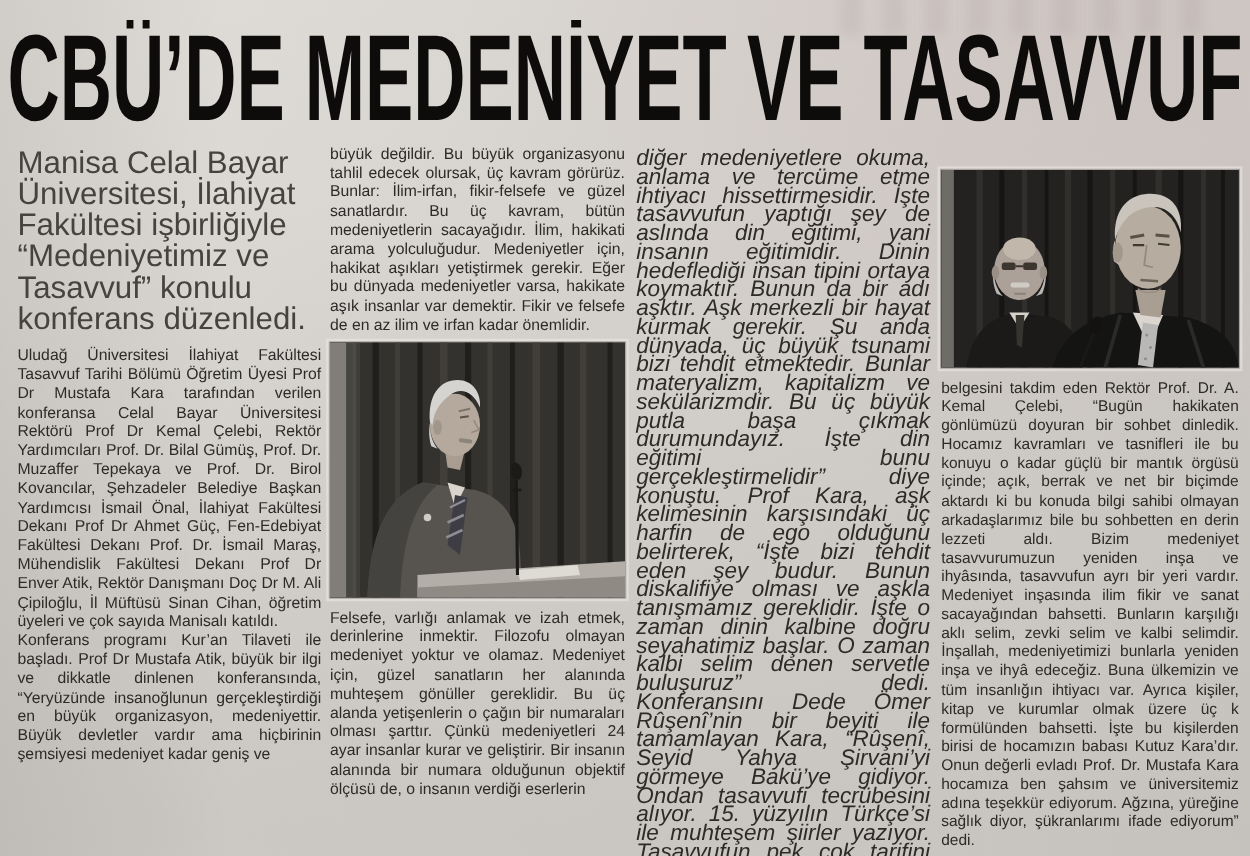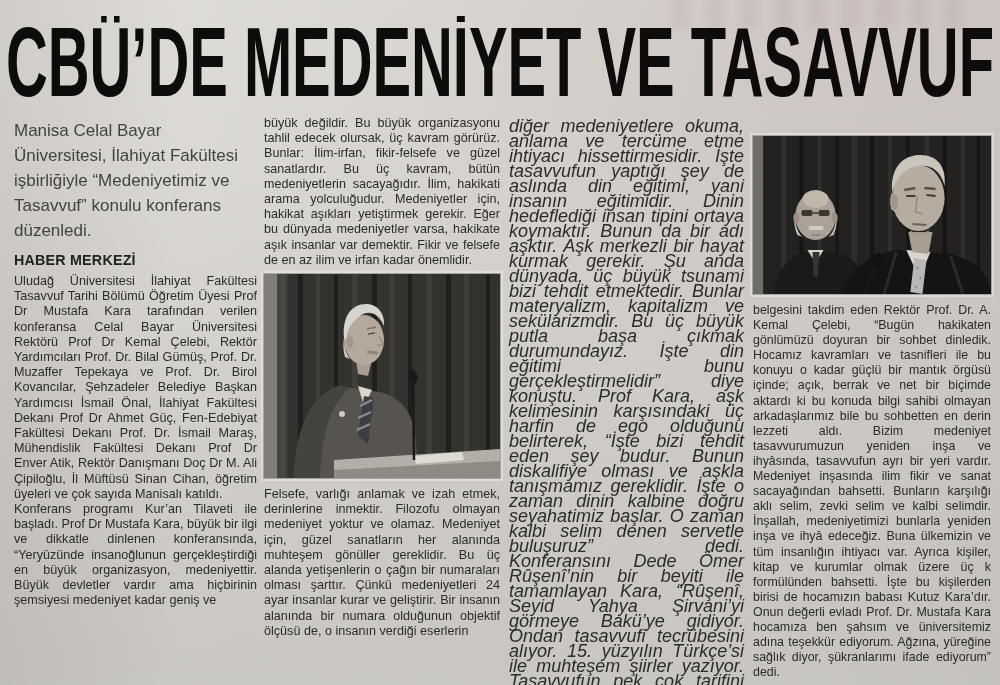--- a/index.html
+++ b/index.html
@@ -20,21 +20,21 @@
     filter:blur(4px);
   }
   .headline-wrap{position:absolute; left:4px; top:16px; width:994px; height:92px;}
   .headline-wrap svg{display:block;}
   .col{position:absolute;}
   .col1{left:14px;  top:118px; width:243px;}
   .col2{left:264px; top:116px; width:236px;}
   .col3{left:509px; top:119px; width:235px;}
   .col4{left:753px; top:134px; width:238px;}
   .lead{
-    font-size:17px; line-height:25px; color:#454340;
+    font-size:25px; line-height:25px; color:#454340;
     margin:0 0 9px; text-align:left;
   }
   .byline{
     font-size:14.3px; font-weight:700; color:#232220;
     letter-spacing:.2px; margin:0 0 6px;
   }
   .subhead{
     font-size:14.3px; font-weight:700; line-height:1.72; color:#232220;
     letter-spacing:.2px; margin:7px 0 4px;
   }
@@ -61,23 +61,22 @@
   <div class="ghost"></div>
 
   <div class="headline-wrap">
     <svg width="994" height="92" viewBox="0 0 994 92">
       <text x="2" y="80" font-family="Liberation Sans, sans-serif" font-weight="bold" font-size="98" fill="#0d0c0b" textLength="988" lengthAdjust="spacingAndGlyphs">CBÜ’DE MEDENİYET VE TASAVVUF</text>
     </svg>
   </div>
 
   <div class="col col1">
     <p class="lead">Manisa Celal Bayar Üniversitesi, İlahiyat Fakültesi işbirliğiyle “Medeniyetimiz ve Tasavvuf” konulu konferans düzenledi.</p>
-    <h2 class="byline">HABER MERKEZİ</h2>
     <p class="body">Uludağ Üniversitesi İlahiyat Fakültesi Tasavvuf Tarihi Bölümü Öğretim Üyesi Prof Dr Mustafa Kara tarafından verilen konferansa Celal Bayar Üniversitesi Rektörü Prof Dr Kemal Çelebi, Rektör Yardımcıları Prof. Dr. Bilal Gümüş, Prof. Dr. Muzaffer Tepekaya ve Prof. Dr. Birol Kovancılar, Şehzadeler Belediye Başkan Yardımcısı İsmail Önal, İlahiyat Fakültesi Dekanı Prof Dr Ahmet Güç, Fen-Edebiyat Fakültesi Dekanı Prof. Dr. İsmail Maraş, Mühendislik Fakültesi Dekanı Prof Dr Enver Atik, Rektör Danışmanı Doç Dr M. Ali Çipiloğlu, İl Müftüsü Sinan Cihan, öğretim üyeleri ve çok sayıda Manisalı katıldı.</p>
-    <p class="body">Konferans programı Kur’an Tilaveti ile başladı. Prof Dr Mustafa Kara, büyük bir ilgi ve dikkatle dinlenen konferansında, “Yeryüzünde insanoğlunun gerçekleştirdiği en büyük organizasyon, medeniyettir. Büyük devletler vardır ama hiçbirinin şemsiyesi medeniyet kadar geniş ve</p>
+    <p class="body">Konferans programı Kur’an Tilaveti ile başladı. Prof Dr Mustafa Atik, büyük bir ilgi ve dikkatle dinlenen konferansında, “Yeryüzünde insanoğlunun gerçekleştirdiği en büyük organizasyon, medeniyettir. Büyük devletler vardır ama hiçbirinin şemsiyesi medeniyet kadar geniş ve</p>
   </div>
 
   <div class="col col2">
     <p class="body">büyük değildir. Bu büyük organizasyonu tahlil edecek olursak, üç kavram görürüz. Bunlar: İlim-irfan, fikir-felsefe ve güzel sanatlardır. Bu üç kavram, bütün medeniyetlerin sacayağıdır. İlim, hakikati arama yolculuğudur. Medeniyetler için, hakikat aşıkları yetiştirmek gerekir. Eğer bu dünyada medeniyetler varsa, hakikate aşık insanlar var demektir. Fikir ve felsefe de en az ilim ve irfan kadar önemlidir.</p>
 
     <figure class="photo photo-podium">
       <svg viewBox="0 0 236 204" preserveAspectRatio="none">
         <rect width="236" height="204" fill="#34322f"></rect>
         <path fill="#413e3a" d="M18 0h6v204h-6zM52 0h4v204h-4zM88 0h6v204h-6zM126 0h4v204h-4zM162 0h6v204h-6zM200 0h5v204h-5z"></path>
         <path fill="#211f1d" d="M34 0h5v204h-5zM70 0h4v204h-4zM108 0h5v204h-5zM144 0h4v204h-4zM182 0h5v204h-5zM222 0h4v204h-4z"></path>

